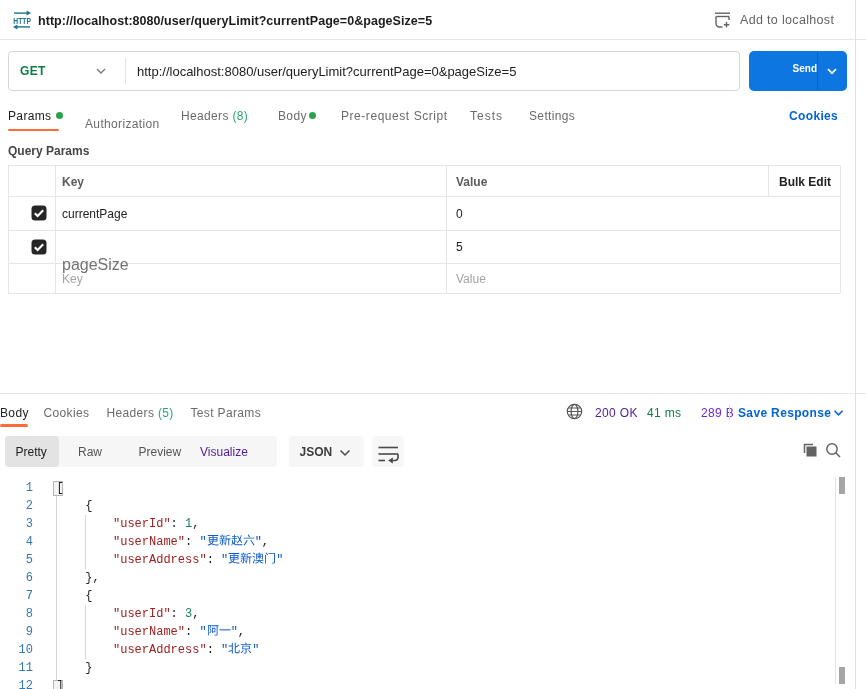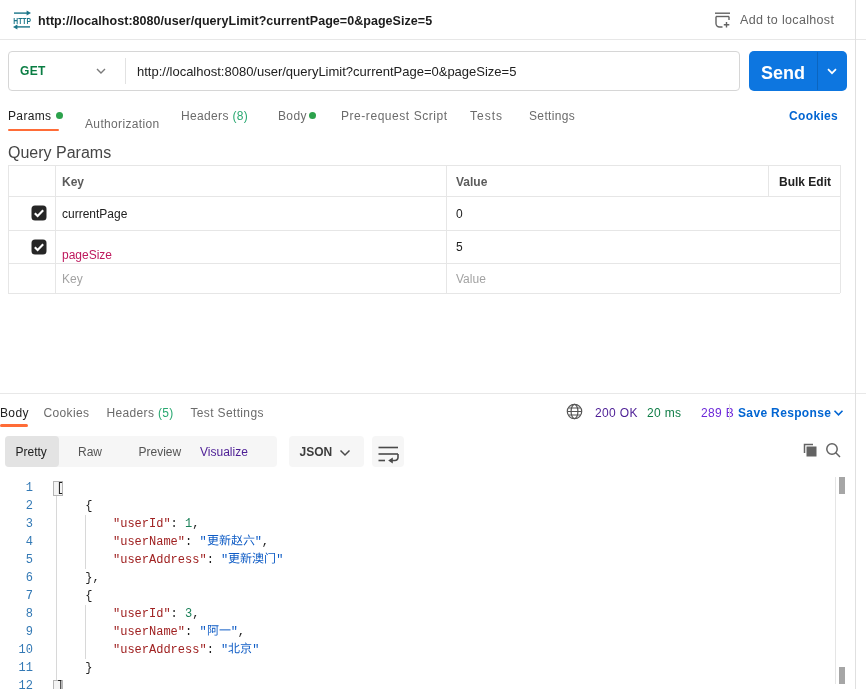--- a/index.html
+++ b/index.html
@@ -30,37 +30,37 @@
 <div class="a" style="left:740px;top:13px;font-size:12.5px;color:#636363;letter-spacing:0.33px">Add to localhost</div>
 <div class="hl" style="left:0;top:39px;width:866px;background:#e7e7e7"></div>
 <div class="a" style="left:8px;top:51px;width:732px;height:40px;border:1px solid #d6d6d6;border-radius:4px"></div>
 <div class="a" style="left:20px;top:64px;font-size:12px;font-weight:bold;color:#0a7d43;letter-spacing:0.3px">GET</div>
 <svg class="a" style="left:95px;top:67px" width="12" height="8" viewBox="0 0 12 8">
     <path d="M2 2 L6 6 L10 2" stroke="#7a7a7a" stroke-width="1.4" fill="none"></path>
   </svg>
 <div class="vl" style="left:125px;top:58px;height:26px;background:#e2e2e2"></div>
 <div class="a" style="left:137px;top:64px;font-size:13px;color:#212121">http://localhost:8080/user/queryLimit?currentPage=0&amp;pageSize=5</div>
 <div class="a" style="left:749px;top:51px;width:98px;height:40px;background:#0d76e0;border-radius:5px"></div>
-<div class="a" style="left:749px;top:63px;width:68px;text-align:center;font-size:18px;font-weight:bold;color:#fff">Send</div>
+<div class="a" style="left:749px;top:63px;width:68px;text-align:right;font-size:10px;font-weight:bold;color:#fff">Send</div>
 <div class="vl" style="left:817px;top:52px;height:38px;background:rgba(0,0,0,0.14)"></div>
 <svg class="a" style="left:825px;top:67px" width="14" height="9" viewBox="0 0 14 9">
     <path d="M3 2.2 L7 6.2 L11 2.2" stroke="#fff" stroke-width="1.7" fill="none"></path>
   </svg>
 <div class="tab" style="left:8px;top:108.5px;color:#212121">Params</div>
 <div class="a" style="left:56px;top:112px;width:7px;height:7px;border-radius:50%;background:#2ca24c"></div>
 <div class="tab" style="left:85px;top:117px">Authorization</div>
 <div class="tab" style="left:181px;top:108.5px">Headers <span style="color:#29a871">(8)</span></div>
 <div class="tab" style="left:278px;top:108.5px">Body</div>
 <div class="a" style="left:308.5px;top:112px;width:7px;height:7px;border-radius:50%;background:#2ca24c"></div>
 <div class="tab" style="left:341px;top:108.5px;letter-spacing:0.55px">Pre-request Script</div>
 <div class="tab" style="left:470px;top:108.5px;letter-spacing:1px">Tests</div>
 <div class="tab" style="left:529px;top:108.5px">Settings</div>
 <div class="tab" style="left:789px;top:108.5px;color:#0265d2;font-weight:600">Cookies</div>
 <div class="a" style="left:8px;top:128.5px;width:51px;height:2.5px;background:#ff6c37;border-radius:2px"></div>
-<div class="a" style="left:8px;top:143.5px;font-size:16px;font-weight:400;color:#454545">Query Params</div>
+<div class="a" style="left:8px;top:143.5px;font-size:12px;font-weight:700;color:#454545">Query Params</div>
 <div class="hl" style="left:8px;top:165px;width:832px"></div>
 <div class="hl" style="left:8px;top:196px;width:832px"></div>
 <div class="hl" style="left:8px;top:230px;width:832px"></div>
 <div class="hl" style="left:8px;top:263px;width:832px"></div>
 <div class="hl" style="left:8px;top:293px;width:832px"></div>
 <div class="vl" style="left:8px;top:165px;height:128px"></div>
 <div class="vl" style="left:55px;top:165px;height:128px"></div>
 <div class="vl" style="left:446px;top:165px;height:128px"></div>
 <div class="vl" style="left:768px;top:165px;height:31px"></div>
 <div class="vl" style="left:840px;top:165px;height:128px"></div>
@@ -70,37 +70,37 @@
 <svg class="a" style="left:31px;top:205px" width="16" height="16" viewBox="0 0 16 16">
     <rect x="0.5" y="0.5" width="15" height="15" rx="3.5" fill="#262626"></rect>
     <path d="M3.8 8.2 L6.6 11 L12.2 5.2" stroke="#fff" stroke-width="2.1" fill="none"></path>
   </svg>
 <div class="a" style="left:62px;top:206.5px;font-size:12px;color:#212121">currentPage</div>
 <div class="a" style="left:456px;top:206.5px;font-size:12px;color:#212121">0</div>
 <svg class="a" style="left:31px;top:238.5px" width="16" height="16" viewBox="0 0 16 16">
     <rect x="0.5" y="0.5" width="15" height="15" rx="3.5" fill="#262626"></rect>
     <path d="M3.8 8.2 L6.6 11 L12.2 5.2" stroke="#fff" stroke-width="2.1" fill="none"></path>
   </svg>
-<div class="a" style="left:62px;top:248px;font-size:12px;color:#be185d">pageSize</div>
+<div class="a" style="left:62px;top:256px;font-size:16px;color:#737373">pageSize</div>
 <div class="a" style="left:456px;top:240px;font-size:12px;color:#212121">5</div>
 <div class="a" style="left:62px;top:271.5px;font-size:12px;color:#a3a3a3">Key</div>
 <div class="a" style="left:456px;top:271.5px;font-size:12px;color:#a3a3a3">Value</div>
 <div class="hl" style="left:0;top:393px;width:866px;background:#e8e8e8"></div>
 <div class="tab" style="left:0px;top:405.5px;color:#212121">Body</div>
 <div class="tab" style="left:43.5px;top:405.5px">Cookies</div>
 <div class="tab" style="left:106.5px;top:405.5px">Headers <span style="color:#29a871">(5)</span></div>
-<div class="tab" style="left:190.5px;top:405.5px">Test Settings</div>
+<div class="tab" style="left:190.5px;top:405.5px">Test Params</div>
 <div class="a" style="left:0;top:424px;width:27.5px;height:2.5px;background:#ff6c37;border-radius:2px"></div>
 <svg class="a" style="left:566px;top:403px" width="17" height="17" viewBox="0 0 17 17" fill="none" stroke="#555" stroke-width="1.2">
 <circle cx="8.5" cy="8.5" r="7.2"></circle>
     <ellipse cx="8.5" cy="8.5" rx="3.4" ry="7.2"></ellipse>
     <path d="M1.5 8.5 H15.5 M2.5 5 H14.5 M2.5 12 H14.5"></path>
   </svg>
 <div class="tab" style="left:595px;top:405.5px;color:#4c1d95">200 OK</div>
-<div class="tab" style="left:647px;top:405.5px;color:#0f7d46">20 ms</div>
+<div class="tab" style="left:647px;top:405.5px;color:#0f7d46">41 ms</div>
 <div class="tab" style="left:701px;top:405.5px;color:#6d28d9">289 B</div>
 <div class="vl" style="left:729px;top:404px;height:16px;background:#e0e0e0"></div>
 <div class="tab" style="left:738px;top:405.5px;color:#0265d2;font-weight:600">Save Response</div>
 <svg class="a" style="left:832px;top:409px" width="13" height="9" viewBox="0 0 13 9">
     <path d="M2.5 1.8 L6.5 5.8 L10.5 1.8" stroke="#0265d2" stroke-width="1.6" fill="none"></path>
   </svg>
 <div class="a" style="left:5px;top:436px;width:272px;height:31px;background:#f6f6f6;border-radius:4px"></div>
 <div class="a" style="left:5px;top:436px;width:54px;height:31px;background:#e3e3e3;border-radius:4px"></div>
 <div class="a" style="left:15.5px;top:444.5px;font-size:12px;color:#212121">Pretty</div>
 <div class="a" style="left:78px;top:444.5px;font-size:12px;color:#555">Raw</div>

